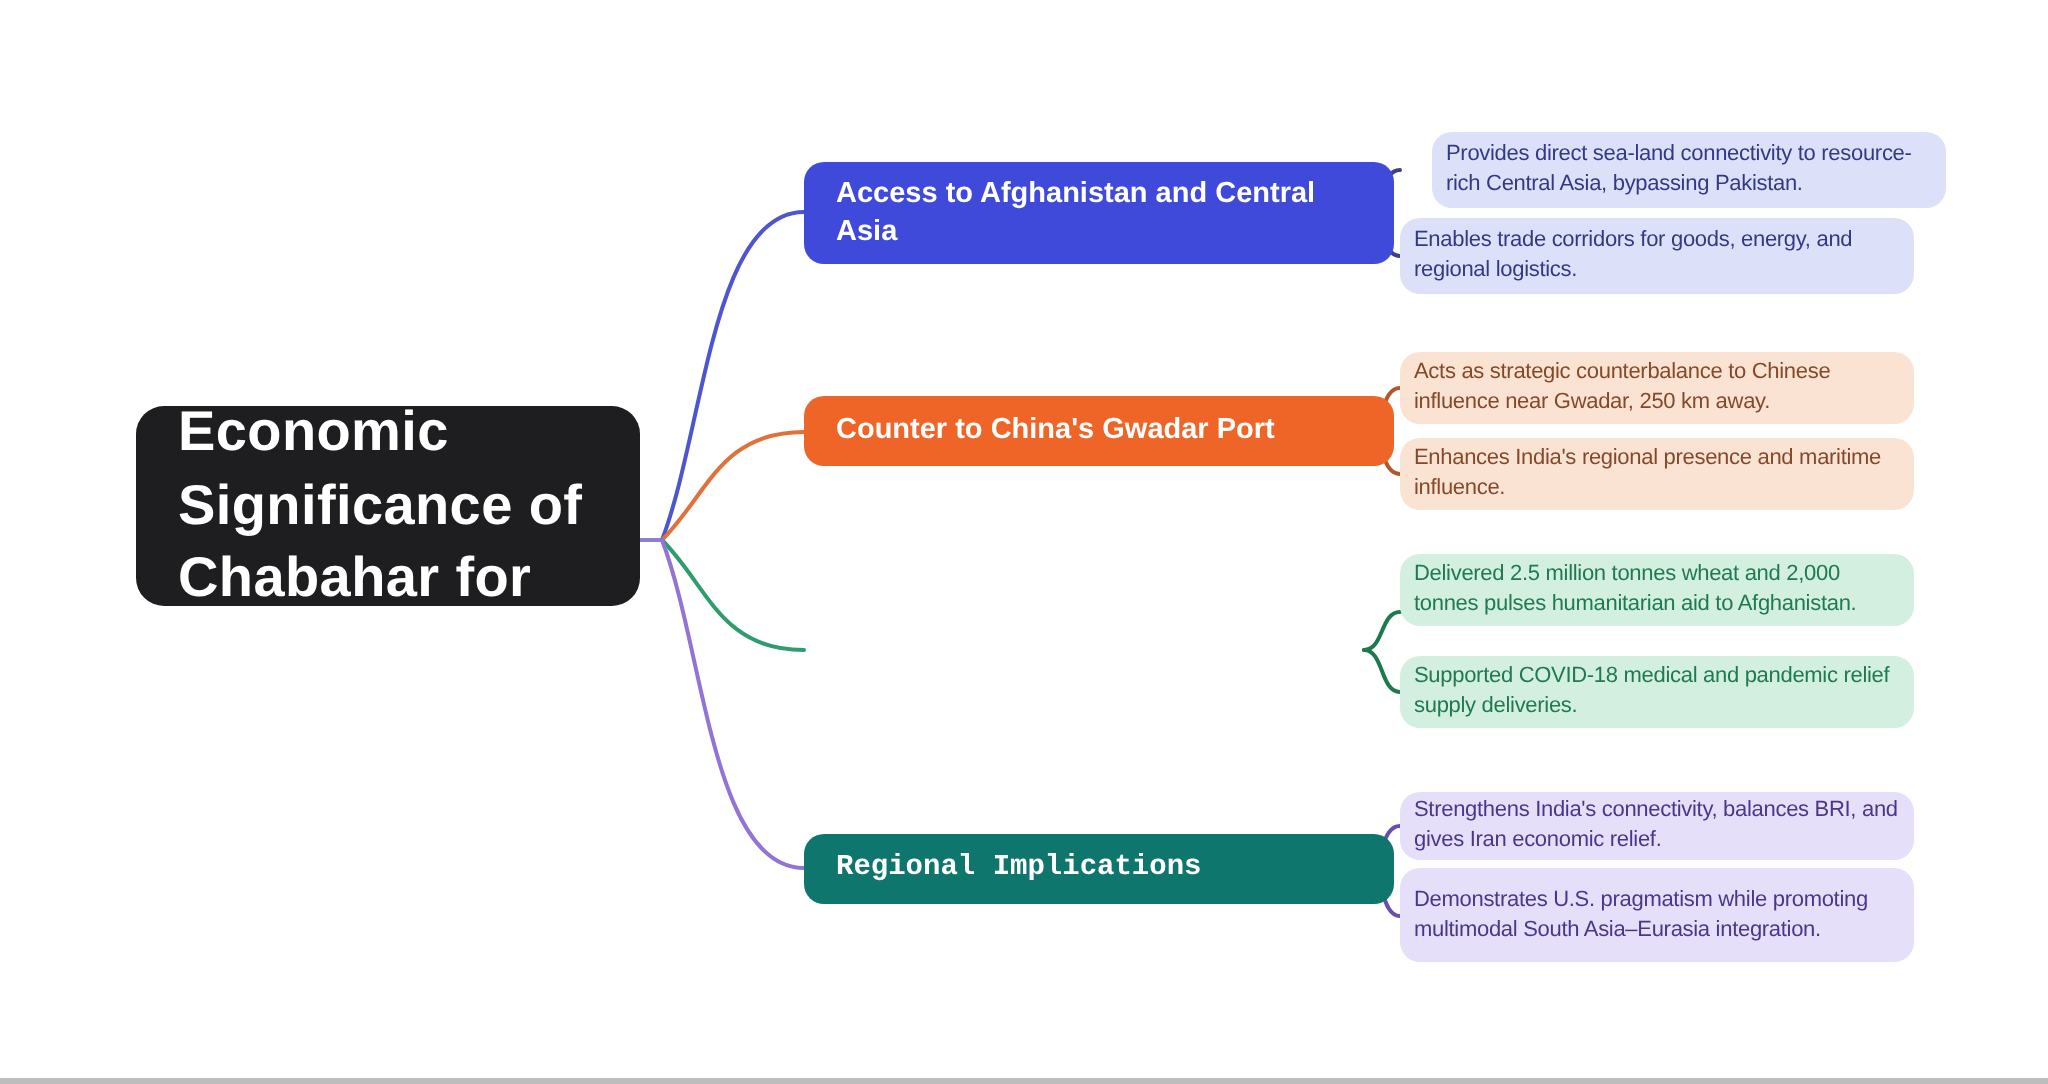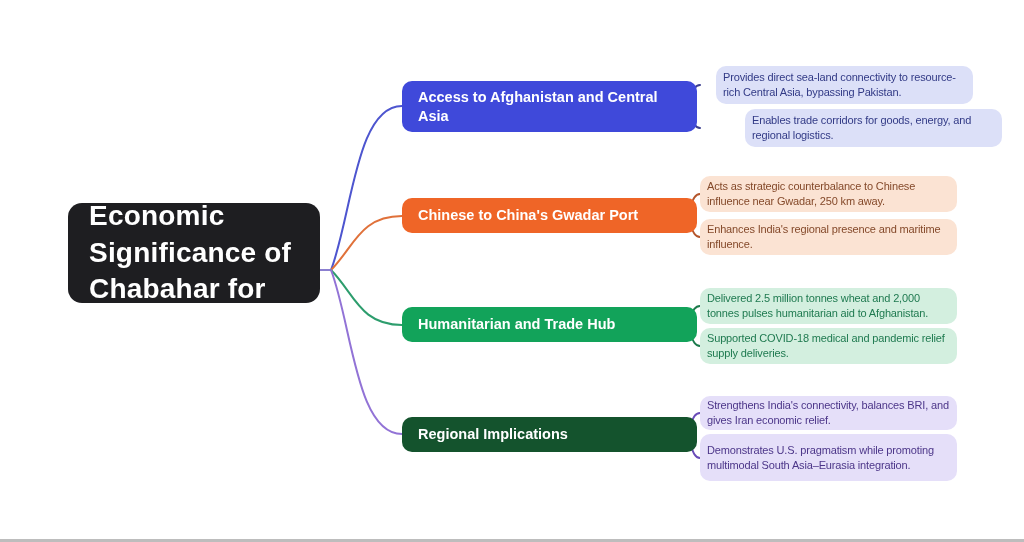--- a/index.html
+++ b/index.html
@@ -14,24 +14,24 @@
            font-size:28px;font-weight:700;line-height:1.32;letter-spacing:0.2px;}
   .branch{left:402px;width:295px;border-radius:10px;padding:0 16px;
           font-size:14.5px;font-weight:700;line-height:1.25;color:#ffffff;}
   .b0{top:81px;height:51px;}
   .b1{top:198px;height:35px;}
   .b2{top:307px;height:35px;}
   .b3{top:417px;height:35px;}
   .leaf{left:700px;width:257px;border-radius:10px;padding:2px 7px;
         font-size:11px;font-weight:500;line-height:1.32;letter-spacing:-0.15px;}
   .l00{top:66px;min-height:38px;margin-left:16px;}
-  .l01{top:109px;min-height:38px;margin-left:45px;}
+  .l01{top:109px;min-height:38px;}
   .l10{top:176px;min-height:36px;}
   .l11{top:219px;min-height:36px;justify-content:flex-end;}
-  .l20{top:288px;min-height:36px;}
+  .l20{top:277px;min-height:36px;}
   .l21{top:328px;min-height:36px;}
   .l30{top:396px;min-height:34px;}
   .l31{top:434px;min-height:47px;}
 </style>
 </head>
 <body>
 
 <div class="canvas">
 
   <svg class="connectors" viewBox="0 0 1024 542">
@@ -60,40 +60,37 @@
     <span>Access to Afghanistan and Central Asia</span>
   </div>
   <div class="node leaf l00" style="background: rgb(220, 224, 248); color: rgb(50, 58, 134);">
     <span>Provides direct sea-land connectivity to resource-rich Central Asia, bypassing Pakistan.</span>
   </div>
   <div class="node leaf l01" style="background: rgb(220, 224, 248); color: rgb(50, 58, 134);">
     <span>Enables trade corridors for goods, energy, and regional logistics.</span>
   </div>
 
   <div class="node branch b1" style="background: rgb(239, 101, 39);">
-    <span>Chinese to China's Gwadar Port</span>
+    <span>Counter to China's Gwadar Port</span>
   </div>
   <div class="node leaf l10" style="background: rgb(251, 227, 211); color: rgb(132, 73, 42);">
     <span>Acts as strategic counterbalance to Chinese influence near Gwadar, 250 km away.</span>
   </div>
   <div class="node leaf l11" style="background: rgb(251, 227, 211); color: rgb(132, 73, 42);">
     <span>Enhances India's regional presence and maritime influence.</span>
   </div>
 
-  <div class="node branch b2" style="background: rgb(18, 163, 90);">
-    <span>Humanitarian and Trade Hub</span>
-  </div>
   <div class="node leaf l20" style="background: rgb(211, 239, 223); color: rgb(31, 122, 80);">
     <span>Delivered 2.5 million tonnes wheat and 2,000 tonnes pulses humanitarian aid to Afghanistan.</span>
   </div>
   <div class="node leaf l21" style="background: rgb(211, 239, 223); color: rgb(31, 122, 80);">
     <span>Supported COVID-18 medical and pandemic relief supply deliveries.</span>
   </div>
 
-  <div class="node branch b3" style="background: #14532d;">
+  <div class="node branch b3" style="background: #0f766e; font-family: Liberation Mono, monospace;">
     <span>Regional Implications</span>
   </div>
   <div class="node leaf l31" style="background: rgb(229, 223, 249); color: rgb(76, 54, 137);">
     <span>Demonstrates U.S. pragmatism while promoting multimodal South Asia–Eurasia integration.</span>
   </div>
   <div class="node leaf l30" style="background: rgb(229, 223, 249); color: rgb(76, 54, 137);">
     <span>Strengthens India's connectivity, balances BRI, and gives Iran economic relief.</span>
   </div>
 
   <div class="edge-bottom"></div>

